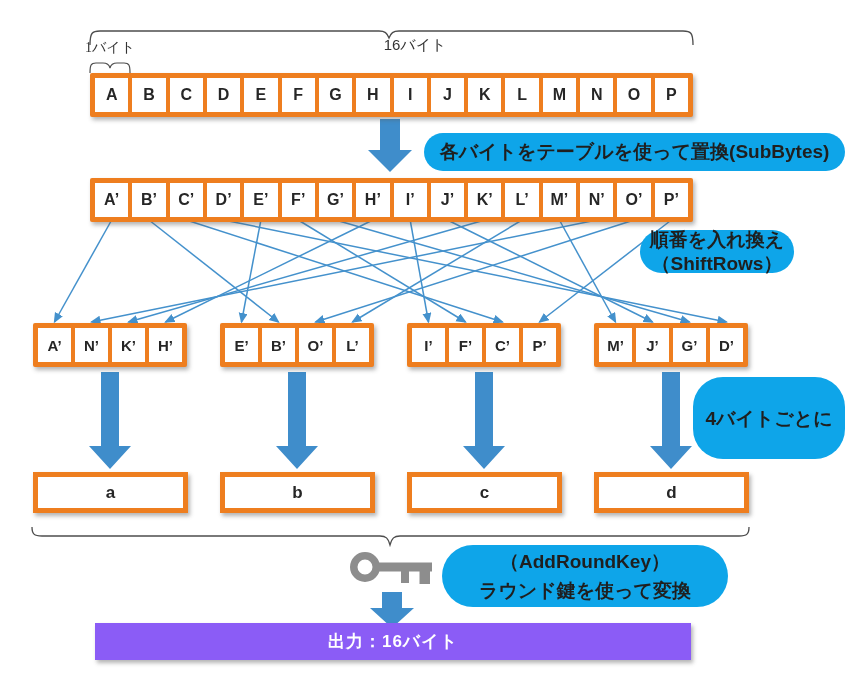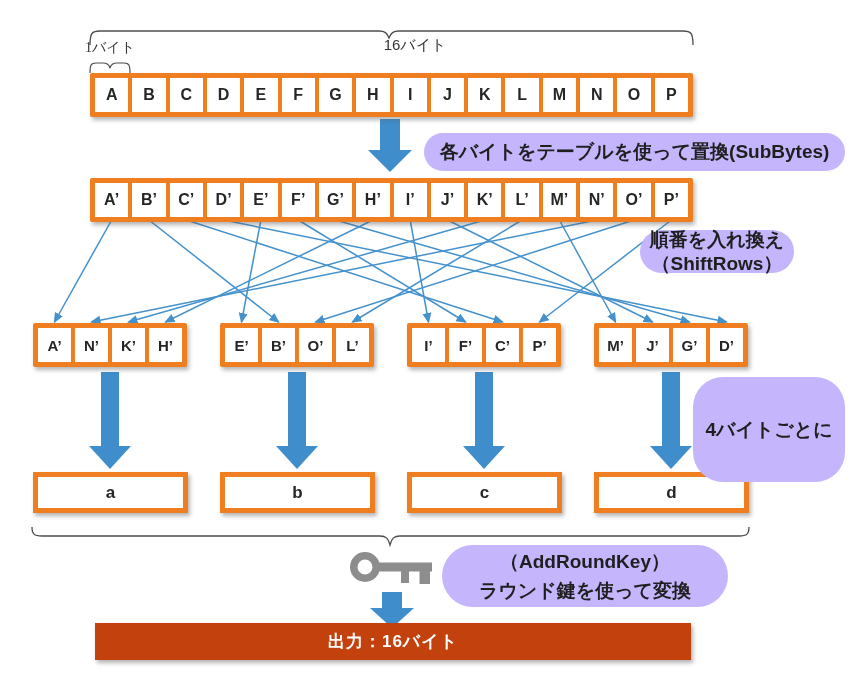--- a/index.html
+++ b/index.html
@@ -27,31 +27,31 @@
     flex:1; background:#fff; display:flex; align-items:center; justify-content:center;
     font-weight:bold; font-size:15px; color:#262626;
   }
   .obox{
     position:absolute; top:472px; width:155px; height:41px; box-sizing:border-box;
     background:#fff; border:5px solid #EE7E1F; display:flex; align-items:center;
     justify-content:center; font-weight:bold; font-size:17px; color:#262626;
     box-shadow:2px 3px 4px rgba(90,90,90,.45);
   }
   .pill{
-    position:absolute; background:#c4b5fd; color:#1f1f1f; text-align:center;
+    position:absolute; background:#0ea5e9; color:#1f1f1f; text-align:center;
     font-weight:600; font-size:19px; box-sizing:border-box;
     display:flex; flex-direction:column; justify-content:center;
   }
   #pill-subbytes{left:424px; top:133px; width:421px; height:38px; border-radius:19px; line-height:38px;}
   #pill-shiftrows{left:640px; top:230px; width:154px; height:43px; border-radius:26px; line-height:24px;}
-  #pill-mixcolumns{left:693px; top:377px; width:152px; height:105px; border-radius:30px; line-height:27px;}
+  #pill-mixcolumns{left:693px; top:377px; width:152px; height:82px; border-radius:30px; line-height:27px;}
   #pill-addroundkey{left:442px; top:545px; width:286px; height:62px; border-radius:31px; line-height:29px;}
   #output-bar{
     position:absolute; left:95px; top:623px; width:596px; height:37px;
-    background:#c2410c; color:#fff; font-weight:bold; font-size:17px;
+    background:#8b5cf6; color:#fff; font-weight:bold; font-size:17px;
     display:flex; align-items:center; justify-content:center; letter-spacing:1px;
     box-shadow:2px 3px 4px rgba(90,90,90,.45);
   }
   #overlay{position:absolute; left:0; top:0; width:851px; height:678px; pointer-events:none;}
   #lbl-16byte{left:345px; top:4px; width:140px; text-align:center; font-size:15px;margin-top:32px;}
   #lbl-1byte{left:85px; top:39px; font-size:14px;font-family:Liberation Serif, serif;}
 </style>
 </head>
 <body>
 

